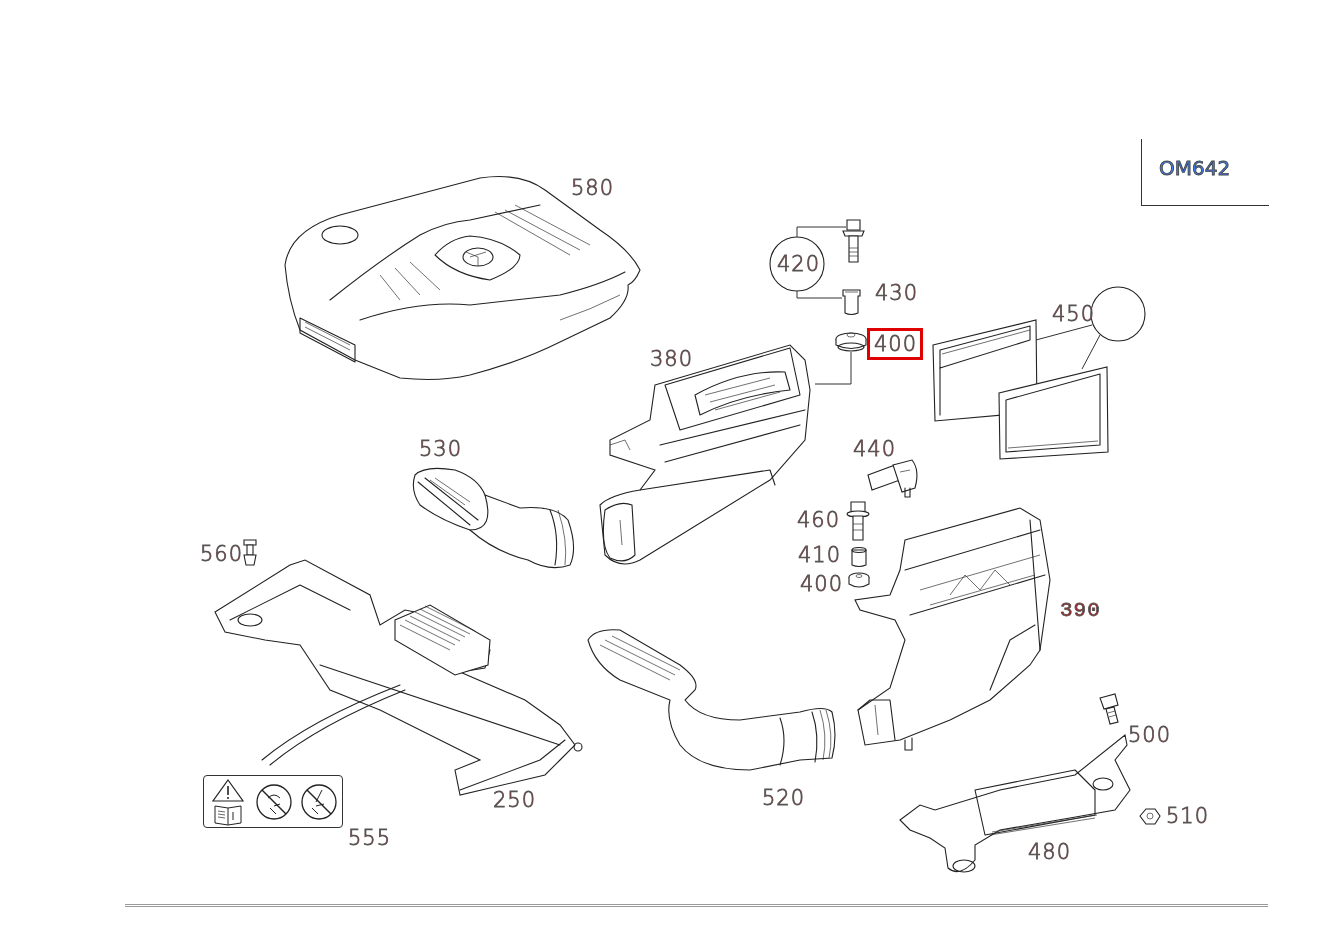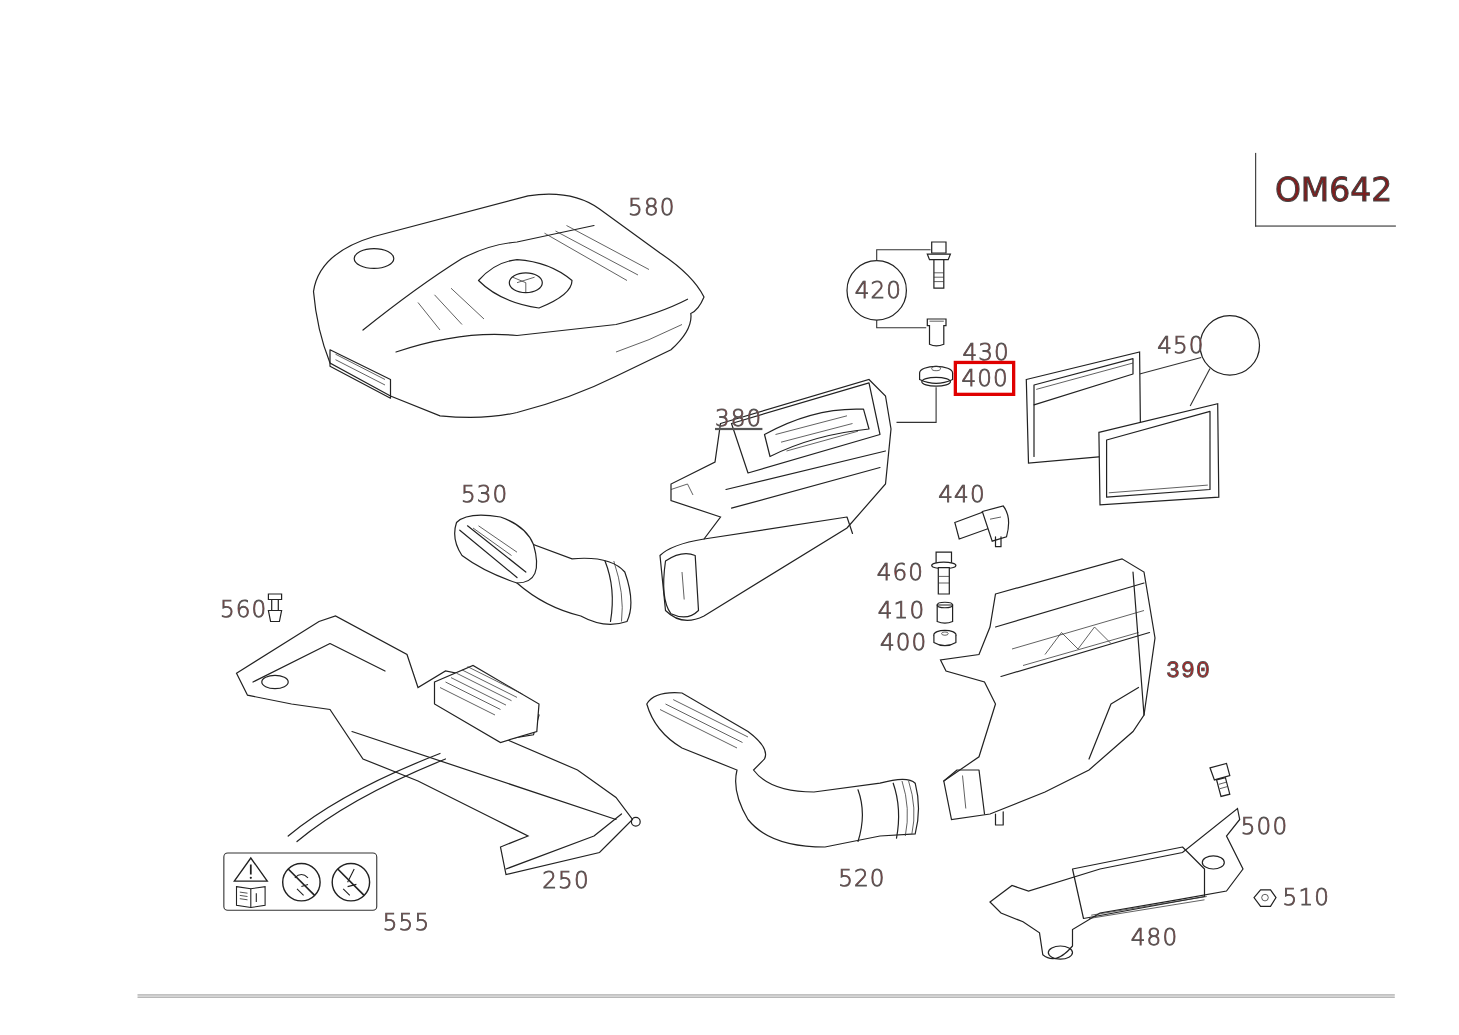--- a/index.html
+++ b/index.html
@@ -6,21 +6,21 @@
   body { width:1326px; height:941px; position:relative; overflow:hidden;
          font-family:"DejaVu Sans", sans-serif; }
   #diagram { position:absolute; left:0; top:0; width:1326px; height:941px; }
   .lbl { position:absolute; font-family:"DejaVu Sans", sans-serif; font-size:21px;
          color:#b91c1c; -webkit-text-stroke:0.8px #555; letter-spacing:1px;
          line-height:1; white-space:nowrap; font-weight:300; }
   .lbl.clickable { cursor:pointer; }
   .lbl.highlight { outline:3px solid #e00000; outline-offset:1px; padding:2px 2px 1px 3px; }
   .engine-box { position:absolute; left:1141px; top:139px; width:127px; height:66px;
                 border-left:1px solid #333; border-bottom:1px solid #333; }
-  .engine-code { position:absolute; left:17px; top:17px; font-size:30px; color:#7f1d1d;
+  .engine-code { position:absolute; left:17px; top:17px; font-size:20px; color:#3b82f6;
                  -webkit-text-stroke:0.9px #444; letter-spacing:0px; }
   .bottom-rule { position:absolute; left:125px; top:904px; width:1143px; height:1px;
                  border-top:1px solid #9a9a9a; border-bottom:1px solid #9a9a9a; }
   .part { cursor:pointer; }
   svg .ln { fill:none; stroke:#222; stroke-width:1.1; stroke-linejoin:round; stroke-linecap:round; }
   svg .lnt { fill:none; stroke:#333; stroke-width:0.7; }
   svg .fill { fill:#fff; stroke:#222; stroke-width:1.1; }
   svg .lead { fill:none; stroke:#333; stroke-width:1; }
   .warn-box { position:absolute; left:203px; top:775px; width:138px; height:51px;
               border:1px solid #333; border-radius:4px; background:#fff; }
@@ -188,32 +188,32 @@
     <circle class="lnt" cx="1150" cy="816" r="3"></circle>
   </g>
 </svg>
 
 <div class="engine-box">
   <span class="engine-code">OM642</span>
 </div>
 
 <span class="lbl clickable" style="left:571px;top:178px;">580</span>
 <span class="lbl clickable" style="left:777px;top:254px;">420</span>
-<span class="lbl clickable" style="left:875px;top:310px;text-align:center;">430</span>
+<span class="lbl clickable" style="left:875px;top:283px;text-align:center;">430</span>
 <span class="lbl clickable highlight" style="left: 871px; top: 332px; outline-color: rgb(224, 0, 0);">400</span>
 <span class="lbl clickable" style="left:1052px;top:304px;">450</span>
-<span class="lbl clickable" style="left:650px;top:370px;text-decoration:underline;">380</span>
+<span class="lbl clickable" style="left:650px;top:349px;">380</span>
 <span class="lbl clickable" style="left:853px;top:439px;">440</span>
 <span class="lbl clickable" style="left:419px;top:439px;">530</span>
 <span class="lbl clickable" style="left:797px;top:510px;">460</span>
 <span class="lbl clickable" style="left:798px;top:545px;">410</span>
 <span class="lbl clickable" style="left:800px;top:574px;">400</span>
 <span class="lbl clickable" style="left:200px;top:544px;">560</span>
 <span class="lbl clickable" style="left:1060px;top:600px;font-family:Liberation Mono, monospace;">390</span>
-<span class="lbl clickable" style="left:1128px;top:741px;">500</span>
+<span class="lbl clickable" style="left:1128px;top:725px;">500</span>
 <span class="lbl clickable" style="left:348px;top:828px;">555</span>
 <span class="lbl clickable" style="left:493px;top:790px;">250</span>
 <span class="lbl clickable" style="left:762px;top:788px;">520</span>
 <span class="lbl clickable" style="left:1166px;top:806px;">510</span>
 <span class="lbl clickable" style="left:1028px;top:842px;">480</span>
 
 <div class="warn-box">
   <svg width="138" height="51" viewBox="0 0 138 51" xmlns="http://www.w3.org/2000/svg">
     <g>
       <path d="M24,4 L39,25 L9,25 Z" fill="#fff" stroke="#222" stroke-width="1.2"></path>

